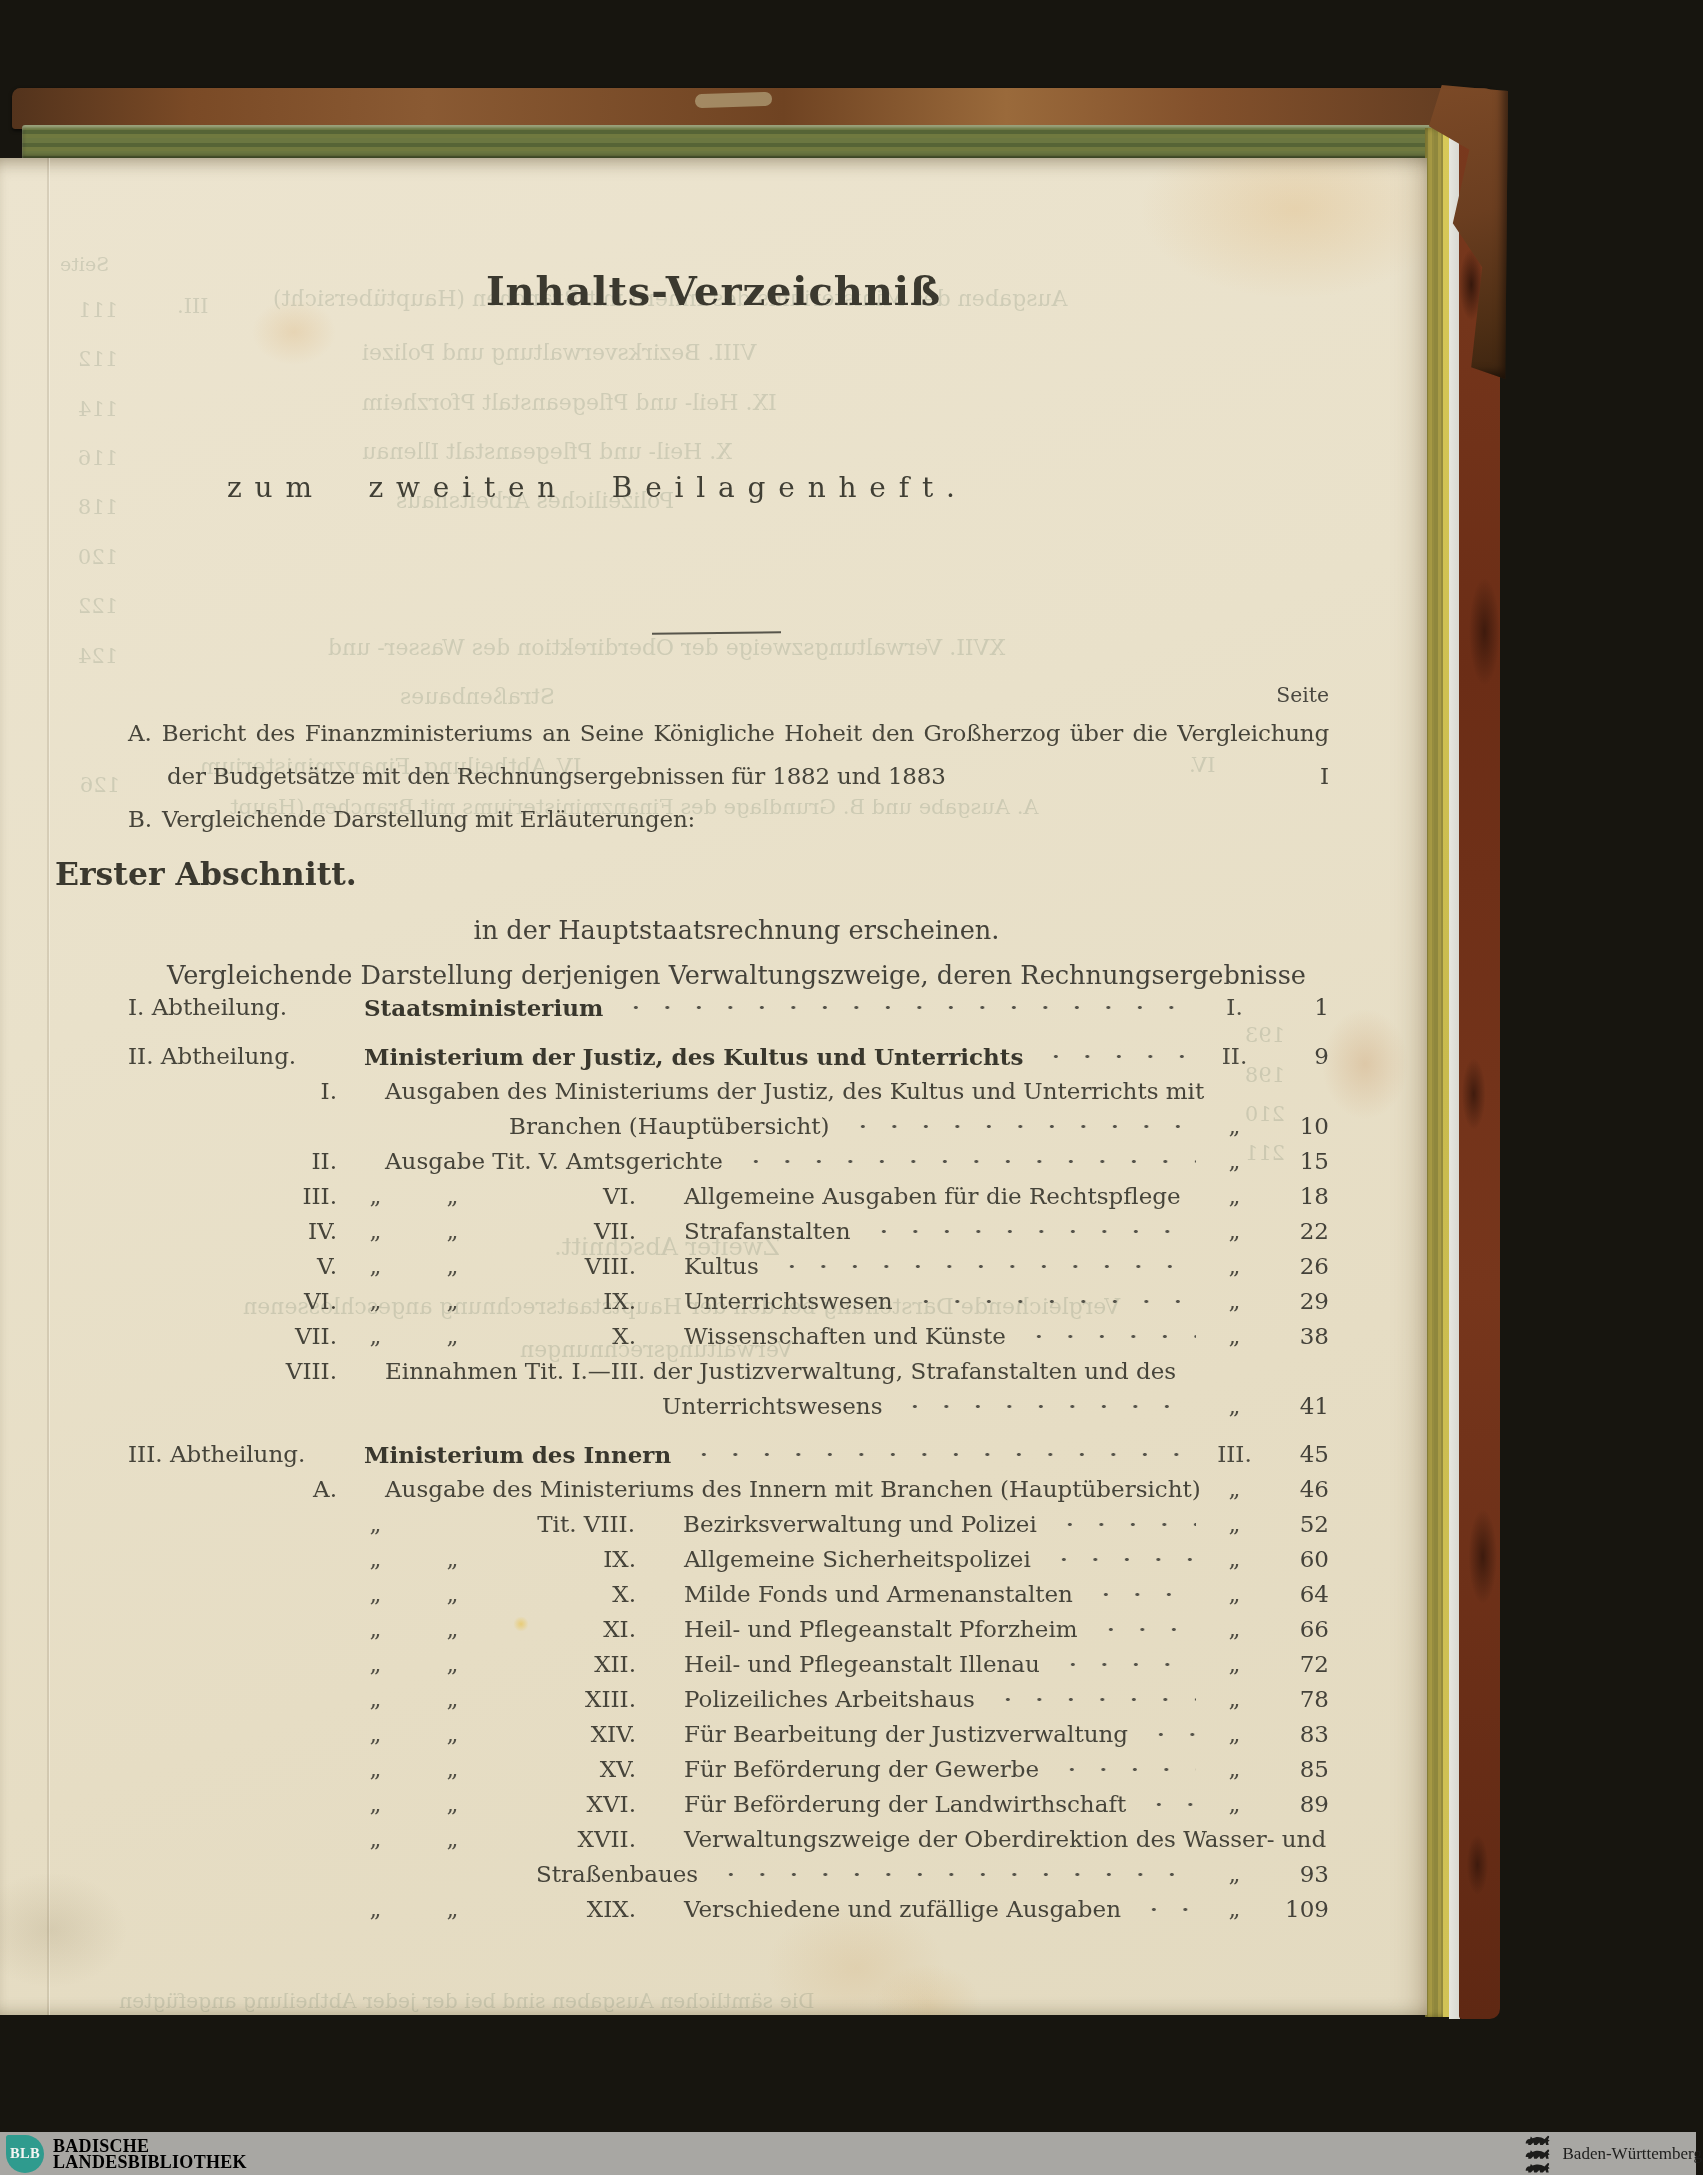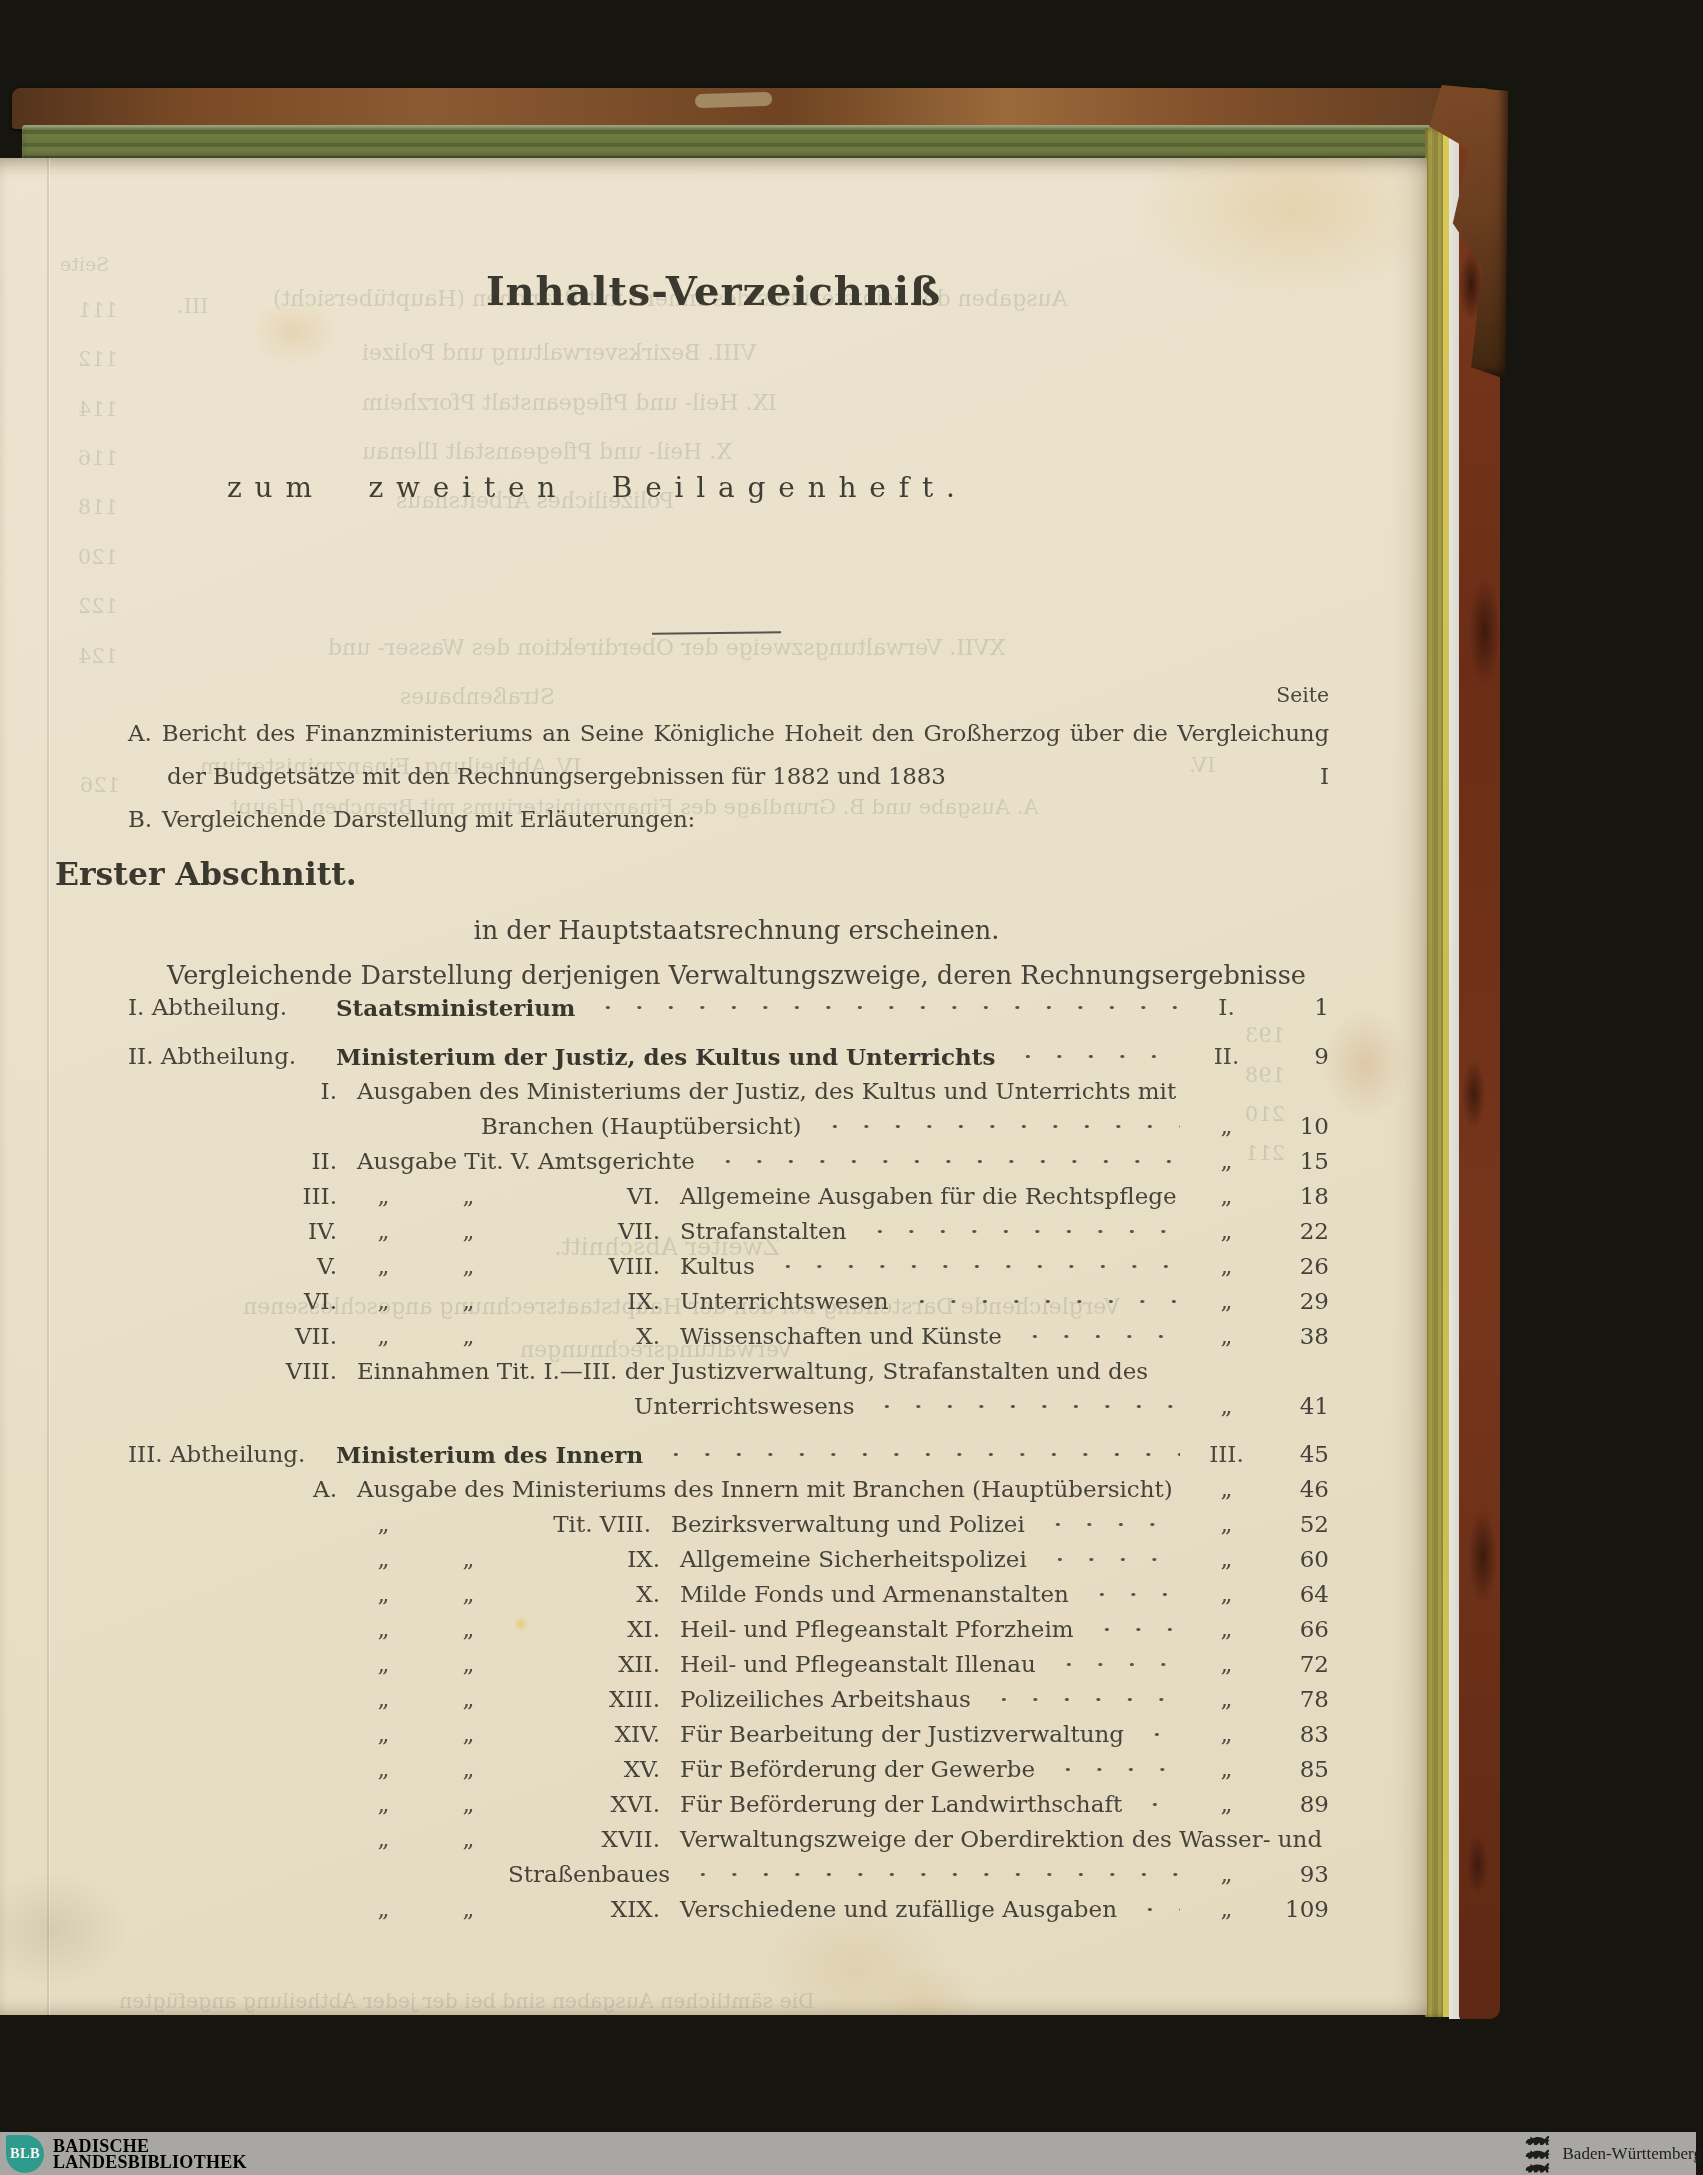--- a/index.html
+++ b/index.html
@@ -71,30 +71,30 @@
   .il-flex .t{padding-left:39px;white-space:nowrap;}
   .w-roman{width:61px;flex:0 0 auto;text-align:center;}
   .w-page{width:64px;flex:0 0 auto;text-align:right;}
 
   .sec-head{position:absolute;left:55px;top:697px;width:1371px;text-align:left;
     font-size:31.5px;font-weight:700;color:#3b392f;}
   .sec-para{position:absolute;left:51px;top:750px;width:1371px;text-align:center;
     font-size:25.6px;line-height:45px;color:#44423a;}
 
   .toc{position:absolute;left:128px;top:832px;width:1201px;font-size:23px;}
-  .tr{display:flex;height:35px;line-height:35px;align-items:center;gap:8px;}
+  .tr{display:flex;height:35px;line-height:35px;align-items:center;}
   .tr.mt{margin-top:13.6px;}
   .tr div{line-height:35px;}
   .c-label{width:200px;flex:0 0 auto;}
   .c-num{width:209px;flex:0 0 auto;text-align:right;}
   .c-d{width:77px;flex:0 0 auto;text-align:center;color:#504e44;}
   .c-sub{width:145px;flex:0 0 auto;text-align:right;}
   .c-subw{width:221px;flex:0 0 auto;text-align:right;}
   .c-main{flex:1 1 auto;display:flex;min-width:0;align-items:stretch;}
-  .c-main .txt{white-space:nowrap;}
+  .c-main .txt{white-space:nowrap;margin-left:36px;}
   .c-main.pad{padding-left:12px;}
   .c-main.bold .txt{font-weight:700;color:#39372d;}
   .c-ind{flex:0 0 auto;}
   .ind-a{width:345px;} .ind-b{width:498px;} .ind-c{width:372px;}
   .c-roman{width:61px;flex:0 0 auto;text-align:center;color:#4c4a40;}
   .c-page{width:64px;flex:0 0 auto;text-align:right;color:#44423a;}
   .leader{flex:1 1 auto;margin:0 8.5px 0 12px;
     background-image:radial-gradient(circle,#55534a 1.5px,transparent 2px);
     background-size:31.5px 35px;background-position:5.1px 58%;background-repeat:repeat-x;}
 

